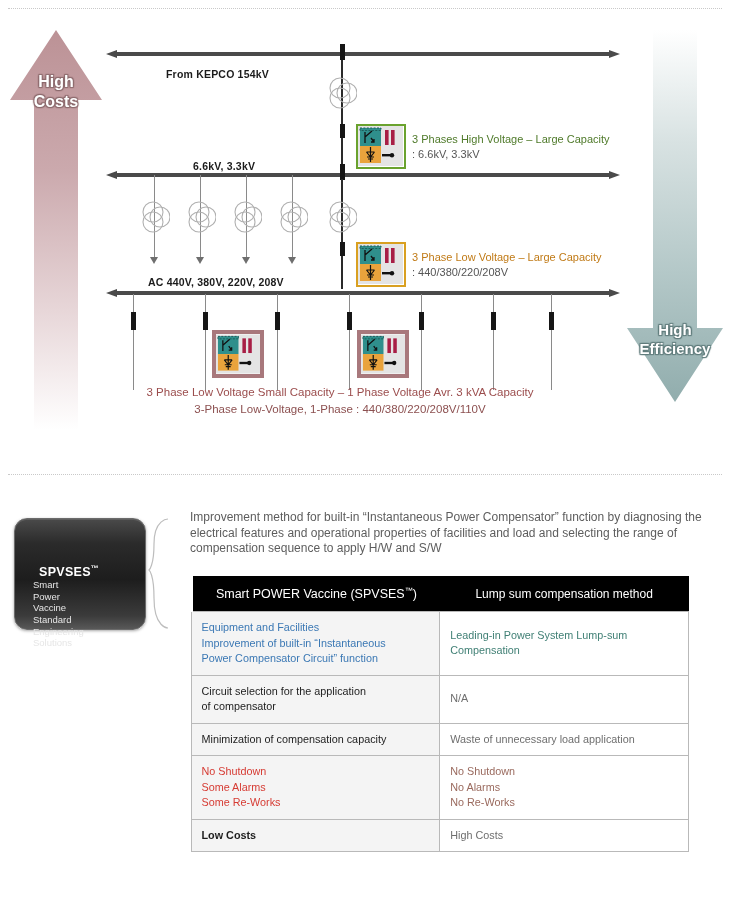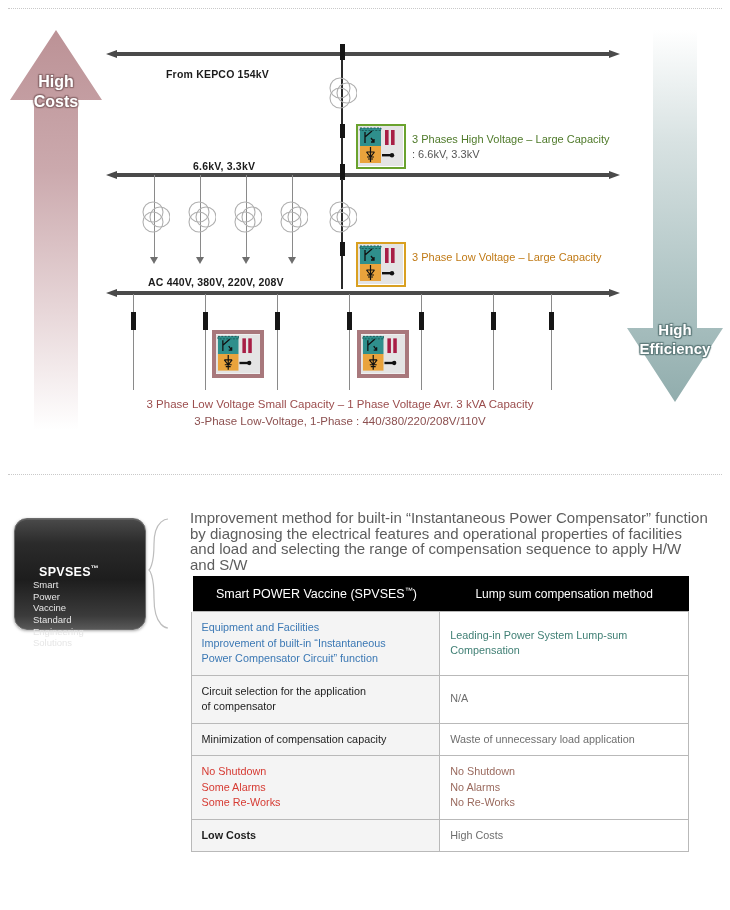--- a/index.html
+++ b/index.html
@@ -76,21 +76,21 @@
     color:#f2f2f2;box-sizing:border-box;padding:7px 0 0 18px;}
   .logobox .brand{font-size:12.5px;font-weight:bold;letter-spacing:.3px;
     color:#ffffff;text-align:left;padding-left:6px;margin-top:38px;}
   .logobox .brand .tm{font-size:8px;vertical-align:super;}
   .logobox .words{font-size:9.5px;line-height:11.6px;color:#e6e6e6;}
 
   .brace{position:absolute;left:148px;top:30px;width:22px;height:112px;}
   .brace svg{display:block;}
 
   .intro{position:absolute;left:190px;top:22px;width:520px;
-    font-size:15px;line-height:15.5px;color:#5d5d5d;}
+    font-size:12px;line-height:15.5px;color:#5d5d5d;}
 
   table.cmp{position:absolute;left:189px;top:88px;width:500px;
     border-collapse:collapse;table-layout:fixed;}
   table.cmp th{background:#000000;color:#ffffff;padding:10px 4px;font-weight:normal;}
   table.cmp th.c1{font-weight:normal;font-size:12.5px;text-align:center;
     border-left:4px solid #ffffff;}
   table.cmp th.c2{font-size:12px;text-align:center;}
   table.cmp th .tm{font-size:8px;vertical-align:super;}
   table.cmp td{border:1px solid #b9b9b9;padding:8px 10px;vertical-align:middle;
     font-size:10.8px;line-height:15.5px;}
@@ -262,20 +262,21 @@
         <rect x="2" y="20" width="21" height="17" fill="#e9a33c"></rect>
         <path d="M12.5 21 L12.5 36 M8.5 26 L16.5 26 M8.5 26 L12.5 31 L16.5 26 M9 31 L16 31 M10 33 L15 33" stroke="#111" stroke-width="1.2" fill="none"></path>
         <rect x="27" y="4" width="3.6" height="15" fill="#a81e45"></rect>
         <rect x="33" y="4" width="3.6" height="15" fill="#a81e45"></rect>
         <rect x="24" y="28" width="9" height="2.4" fill="#111"></rect>
         <circle cx="34" cy="29.2" r="2.2" fill="#111"></circle>
       </svg>
     </div>
     <div class="callout orange" style="left:412px;top:236px;">
       <span class="l1">3 Phase Low Voltage – Large Capacity</span>
+      <span class="l2">: 440/380/220/208V</span>
     </div>
 
     <div class="bus" style="left:106px;top:275px;width:514px;">
       <div class="ah l"></div>
       <div class="line"></div>
       <div class="ah r"></div>
     </div>
     <div class="buslabel" style="left:148px;top:262px;">AC 440V, 380V, 220V, 208V</div>
 
     <div class="vline" style="left:133px;top:280px;height:96px;"></div>
@@ -322,21 +323,21 @@
         <path d="M7 6 L7 17 M7 11 L14 5 M13 12 L16 16 M13 16 L16 16 L16 13" stroke="#111" stroke-width="1.3" fill="none"></path>
         <rect x="2" y="20" width="21" height="17" fill="#e9a33c"></rect>
         <path d="M12.5 21 L12.5 36 M8.5 26 L16.5 26 M8.5 26 L12.5 31 L16.5 26 M9 31 L16 31 M10 33 L15 33" stroke="#111" stroke-width="1.2" fill="none"></path>
         <rect x="27" y="4" width="3.6" height="15" fill="#a81e45"></rect>
         <rect x="33" y="4" width="3.6" height="15" fill="#a81e45"></rect>
         <rect x="24" y="28" width="9" height="2.4" fill="#111"></rect>
         <circle cx="34" cy="29.2" r="2.2" fill="#111"></circle>
       </svg>
     </div>
 
-    <div class="caption" style="left:100px;top:370px;width:480px;margin-top:12px;">
+    <div class="caption" style="left:100px;top:370px;width:480px;">
       <span class="c1">3 Phase Low Voltage Small Capacity – 1 Phase Voltage  Avr. 3 kVA Capacity</span>
       <span class="c2">3-Phase Low-Voltage, 1-Phase  : 440/380/220/208V/110V</span>
     </div>
 
   </div>
 
   <div id="bottom">
 
     <div class="logobox">
       <div class="brand">

